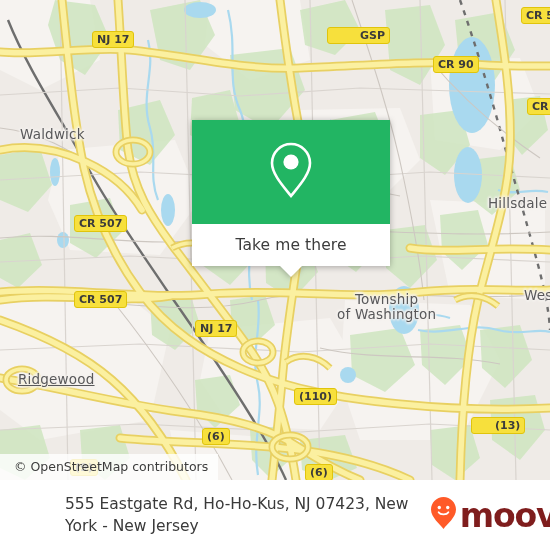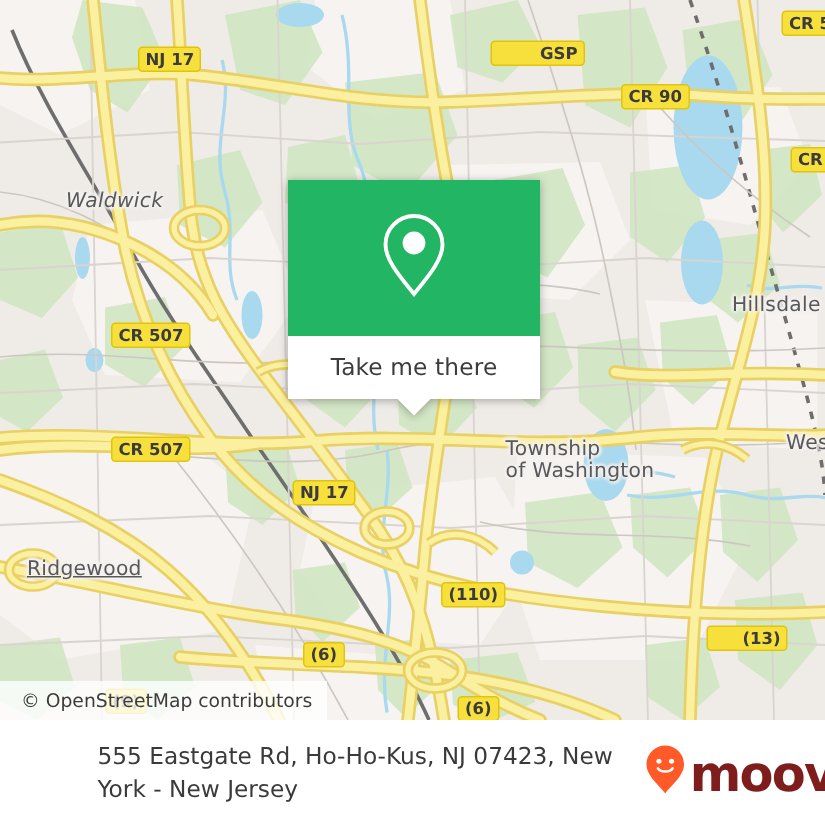--- a/index.html
+++ b/index.html
@@ -41,21 +41,21 @@
     font-family: "DejaVu Sans", sans-serif;
     font-size: 13.5px;
     letter-spacing: .2px;
     white-space: nowrap;
     text-shadow:
       1.6px 0 2px #f4f1ee, -1.6px 0 2px #f4f1ee,
       0 1.6px 2px #f4f1ee, 0 -1.6px 2px #f4f1ee,
       1px 1px 2px #f4f1ee, -1px -1px 2px #f4f1ee;
     pointer-events: none;
   }
-  .town-label.two-line { line-height: 15px; }
+  .town-label.two-line { line-height: 15px; text-align: center; }
 
   
   .shield {
     position: absolute;
     background: #f7e03c;
     border: 1.5px solid #e0c40c;
     border-radius: 3px;
     color: #3b3b3b;
     font-family: "DejaVu Sans", sans-serif;
     font-size: 11px;
@@ -79,21 +79,21 @@
     color: #3c3c3c;
     font-family: "DejaVu Sans", sans-serif;
     font-size: 12.5px;
     white-space: nowrap;
   }
 
   
   #callout {
     position: absolute;
     left: 192px; top: 120px;
-    width: 168px;
+    width: 198px;
     filter: drop-shadow(0 1px 3px rgba(0,0,0,.30));
   }
   #callout-top {
     height: 104px;
     background: #22b563;
     display: flex;
     align-items: center;
     justify-content: center;
   }
   #callout-bottom {
@@ -330,40 +330,40 @@
             <ellipse cx="290" cy="447" rx="18" ry="12"></ellipse>
             <ellipse cx="22" cy="380" rx="16" ry="11"></ellipse>
             <path d="M172,248 C190,238 212,244 228,256"></path>
             <path d="M286,362 C300,352 318,356 330,368"></path>
             <path d="M455,300 C470,292 486,296 498,306"></path>
           </g>
         </g>
       </svg>
     </div>
 
-    <div class="town-label" style="left:44px; top:126px;font-style:italic;">
+    <div class="town-label" style="left:20px; top:126px;">
       <span>Waldwick</span>
     </div>
     <div class="town-label" style="left:18px; top:371px;text-decoration:underline;">
       <span>Ridgewood</span>
     </div>
     <div class="town-label" style="left:488px; top:195px;">
       <span>Hillsdale</span>
     </div>
     <div class="town-label two-line" style="left:337px; top:292px;">
       <div>Township</div>
       <div>of Washington</div>
     </div>
     <div class="town-label" style="left:524px; top:287px;">
       <span>Wes</span>
     </div>
 
     <div class="shield" style="left:92px; top:31px;"><span>NJ 17</span></div>
     <div class="shield" style="left:327px; top:27px;padding-left:32px;"><span>GSP</span></div>
-    <div class="shield" style="left:414px; top:56px;"><span>CR 90</span></div>
+    <div class="shield" style="left:433px; top:56px;"><span>CR 90</span></div>
     <div class="shield" style="left:521px; top:7px;"><span>CR 5</span></div>
     <div class="shield" style="left:527px; top:98px;"><span>CR</span></div>
     <div class="shield" style="left:74px; top:215px;"><span>CR 507</span></div>
     <div class="shield" style="left:74px; top:291px;"><span>CR 507</span></div>
     <div class="shield" style="left:195px; top:320px;"><span>NJ 17</span></div>
     <div class="shield" style="left:294px; top:388px;"><span>(110)</span></div>
     <div class="shield" style="left:471px; top:417px;padding-left:23px;"><span>(13)</span></div>
     <div class="shield" style="left:202px; top:428px;"><span>(6)</span></div>
     <div class="shield" style="left:305px; top:464px;"><span>(6)</span></div>
     <div class="shield" style="left:70px; top:459px;"><span>(9)</span></div>

